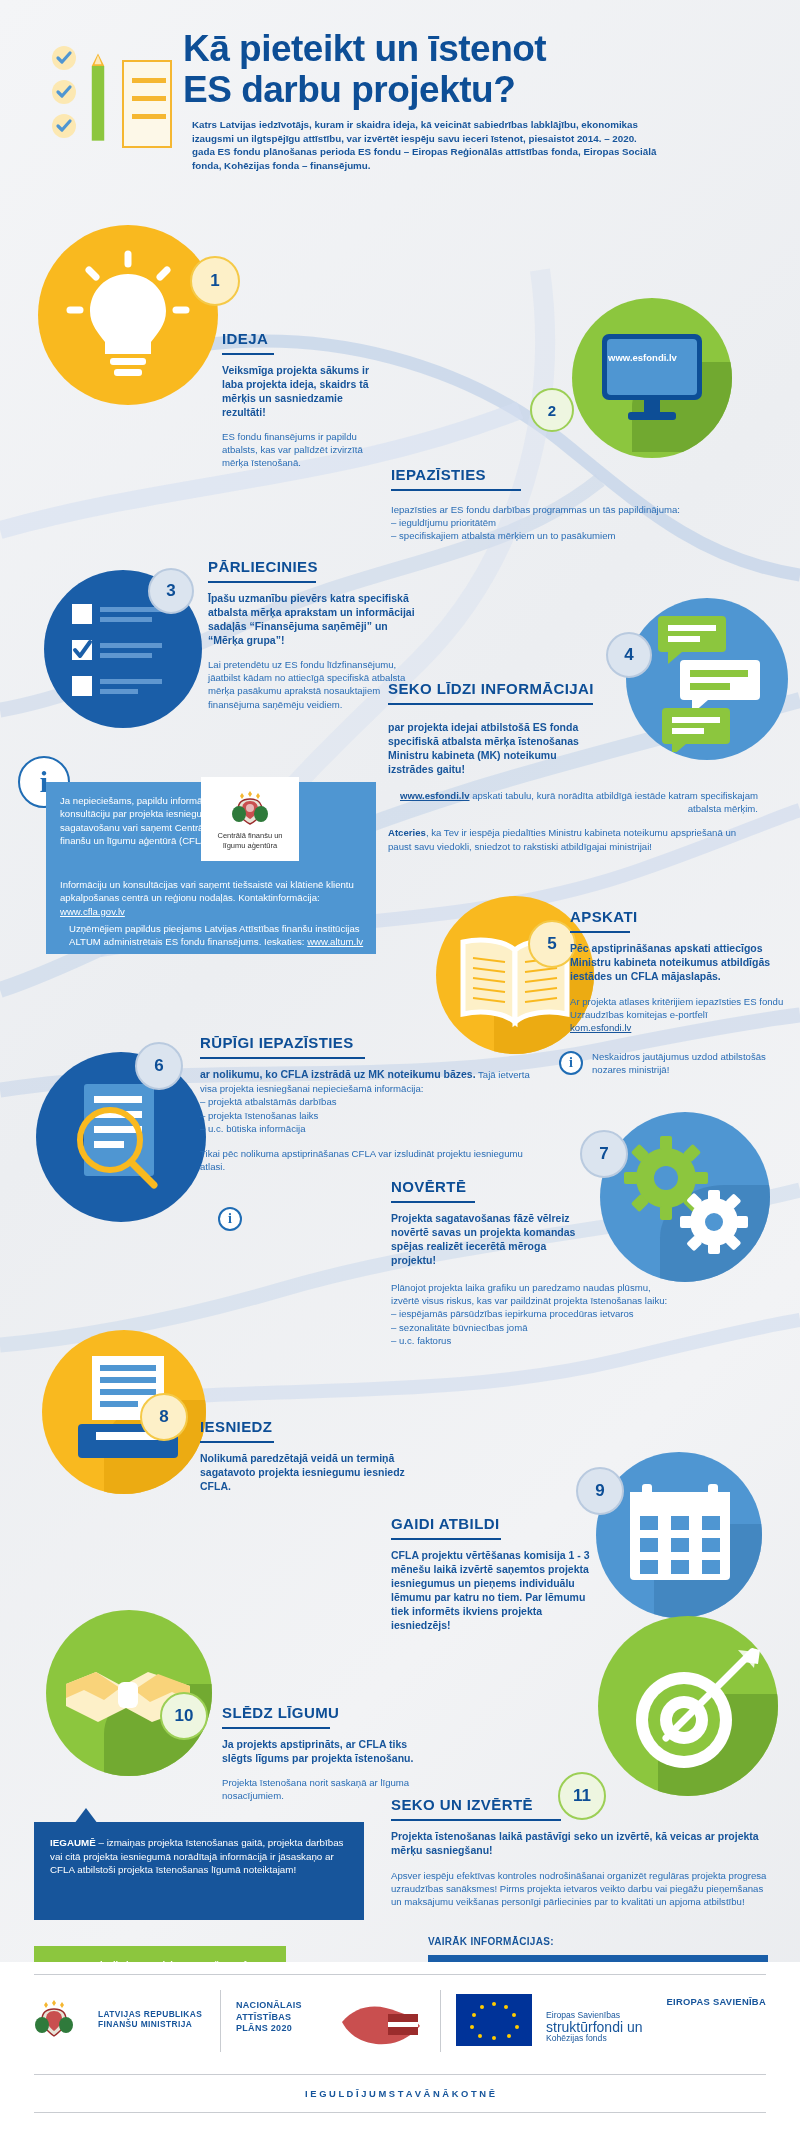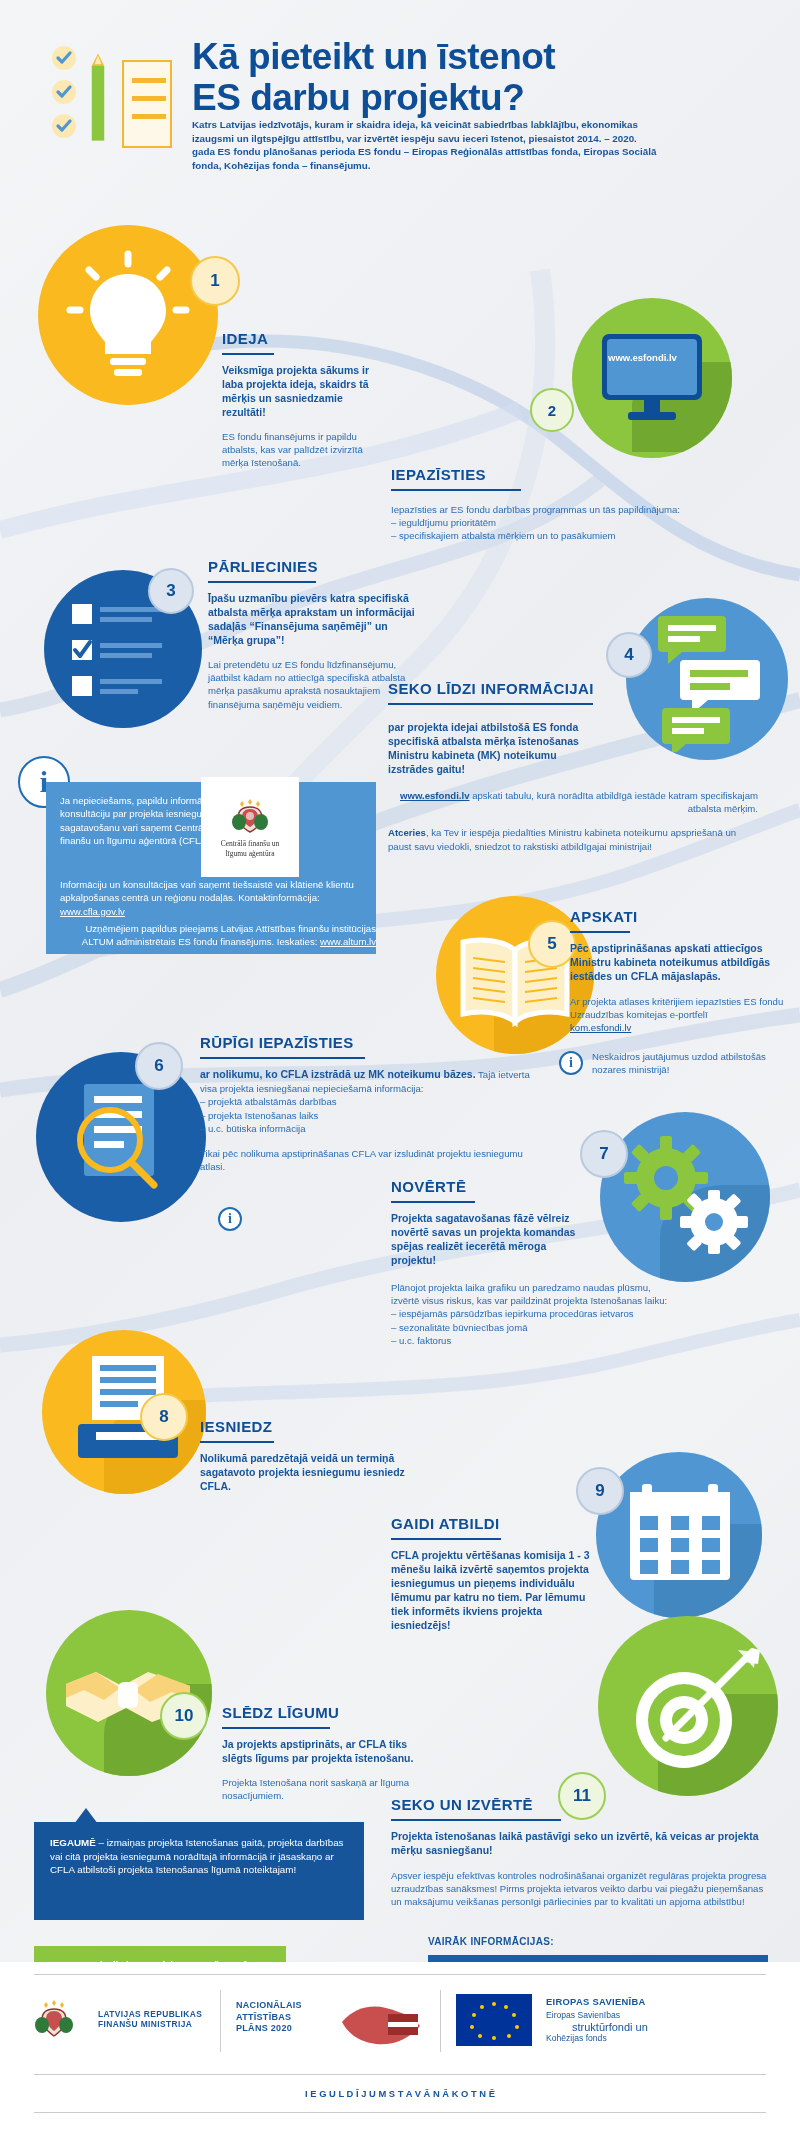--- a/index.html
+++ b/index.html
@@ -38,24 +38,23 @@
   
   .header { position:absolute; left:0; top:0; width:800px; height:205px; }
   .hdr-icons { position:absolute; left:52px; top:42px; width:120px; height:105px; }
   .check { position:absolute; width:24px; height:24px; border-radius:50%; background:#fce8b2; }
   .check svg { position:absolute; left:3px; top:3px; }
   .pencil { position:absolute; left:44px; top:8px; width:16px; }
   .doc { position:absolute; left:70px; top:18px; width:50px; height:88px;
          border:2px solid #f5b731; background:#fdf8e8; }
   .doc-line { position:absolute; left:8px; height:5px; background:#f5b731; width:34px; }
   h1.title {
-    position:absolute; left:192px; top:28px; width:580px;
+    position:absolute; left:183px; top:28px; width:580px;
     font-size:37px; line-height:41px; font-weight:bold; color:#0d4e96;
     letter-spacing:-0.5px;
-    margin-top:8px;
   }
   .intro {
     position:absolute; left:192px; top:118px; width:470px;
     font-size:9.8px; line-height:13.6px; font-weight:bold; color:#17559b;
   }
 
   
   .big-circle { position:absolute; border-radius:50%; }
   .num-badge {
     position:absolute; border-radius:50%;
@@ -242,25 +241,25 @@
       <b>Atceries</b><span>, ka Tev ir iespēja piedalīties Ministru kabineta noteikumu apspriešanā un paust savu viedokli, sniedzot to rakstiski atbildīgajai ministrijai!</span>
     </div>
   </div>
 
   <div class="info-icon" style="left:18px;top:756px;width:52px;height:52px;font-size:30px;">i</div>
   <div class="blue-panel" style="left:46px;top:782px;width:330px;height:172px;">
     <div class="txt" style="position:absolute;left:14px;top:12px;width:185px;">Ja nepieciešams, papildu informāciju un konsultāciju par projekta iesnieguma sagatavošanu vari saņemt Centrālajā finanšu un līgumu aģentūrā (CFLA).</div>
     <div class="txt" style="position:absolute;left:14px;top:96px;width:300px;">
       <span>Informāciju un konsultācijas vari saņemt tiešsaistē vai klātienē klientu apkalpošanas centrā un reģionu nodaļās. Kontaktinformācija: </span><span class="lnk">www.cfla.gov.lv</span>
     </div>
-    <div class="txt" style="position:absolute;left:30px;top:140px;width:300px;text-align:right;">
+    <div class="txt" style="position:absolute;left:23px;top:140px;width:300px;">
       <span>Uzņēmējiem papildus pieejams Latvijas Attīstības finanšu institūcijas ALTUM administrētais ES fondu finansējums. Ieskaties: </span><span class="lnk">www.altum.lv</span>
     </div>
   </div>
-  <div class="cfla-logo" style="left:201px;top:777px;width:98px;height:100px;font-family:Liberation Serif, serif;">
+  <div class="cfla-logo" style="left:201px;top:777px;width:98px;height:84px;">
     <svg width="40" height="40" viewBox="0 0 40 40">
       <g>
         <path d="M12,5 l2,3 l-2,3 l-2,-3 z" fill="#f5b731"></path>
         <path d="M20,3 l2,3 l-2,3 l-2,-3 z" fill="#f5b731"></path>
         <path d="M28,5 l2,3 l-2,3 l-2,-3 z" fill="#f5b731"></path>
         <path d="M20,11 C12,11 8,15 8,22 C8,30 20,36 20,36 C20,36 32,30 32,22 C32,15 28,11 20,11 Z" fill="#e8e4d8" stroke="#9b2c2c" stroke-width="1.4"></path>
         <path d="M20,13 C15,13 12,16 12,21 C12,26 20,31 20,31 C20,31 28,26 28,21 C28,16 25,13 20,13 Z" fill="#c94f4f"></path>
         <circle cx="20" cy="20" r="4" fill="#ffffff" opacity=".6"></circle>
         <ellipse cx="9" cy="26" rx="7" ry="8" fill="#2f7a3b"></ellipse>
         <ellipse cx="31" cy="26" rx="7" ry="8" fill="#2f7a3b"></ellipse>
@@ -523,23 +522,23 @@
             <circle cx="53" cy="42" r="2"></circle>
             <circle cx="38" cy="44" r="2"></circle>
           <circle cx="24" cy="42" r="2"></circle>
             <circle cx="16" cy="33" r="2"></circle>
             <circle cx="18" cy="21" r="2"></circle>
           <circle cx="26" cy="13" r="2"></circle>
         </g>
       </svg>
     </div>
     <div class="abs" style="left:546px;top:34px;width:220px;">
-      <div style="font-size:9.4px;font-weight:bold;color:#17559b;letter-spacing:.3px;">EIROPAS SAVIENĪBA</div>
+      <div style="font-size:9.4px;font-weight:bold;color:#17559b;letter-spacing:.3px;text-align:right;">EIROPAS SAVIENĪBA</div>
       <div style="font-size:8.6px;color:#17559b;line-height:11.5px;margin-top:3px;">Eiropas Savienības</div>
-      <div style="font-size:11px;color:#17559b;line-height:11.5px;margin-left:26px;">struktūrfondi un</div>
+      <div style="font-size:14px;color:#17559b;line-height:11.5px;">struktūrfondi un</div>
       <div style="font-size:8.6px;color:#17559b;line-height:11.5px;">Kohēzijas fonds</div>
     </div>
 
     <div class="divider" style="left:34px;top:112px;width:732px;"></div>
     <div class="abs" style="left:0;top:126px;width:800px;text-align:center;font-size:9.4px;font-weight:bold;color:#17559b;">I E G U L D Ī J U M S   T A V Ā   N Ā K O T N Ē</div>
     <div class="divider" style="left:34px;top:150px;width:732px;"></div>
   </div>
 
 </div>
 

